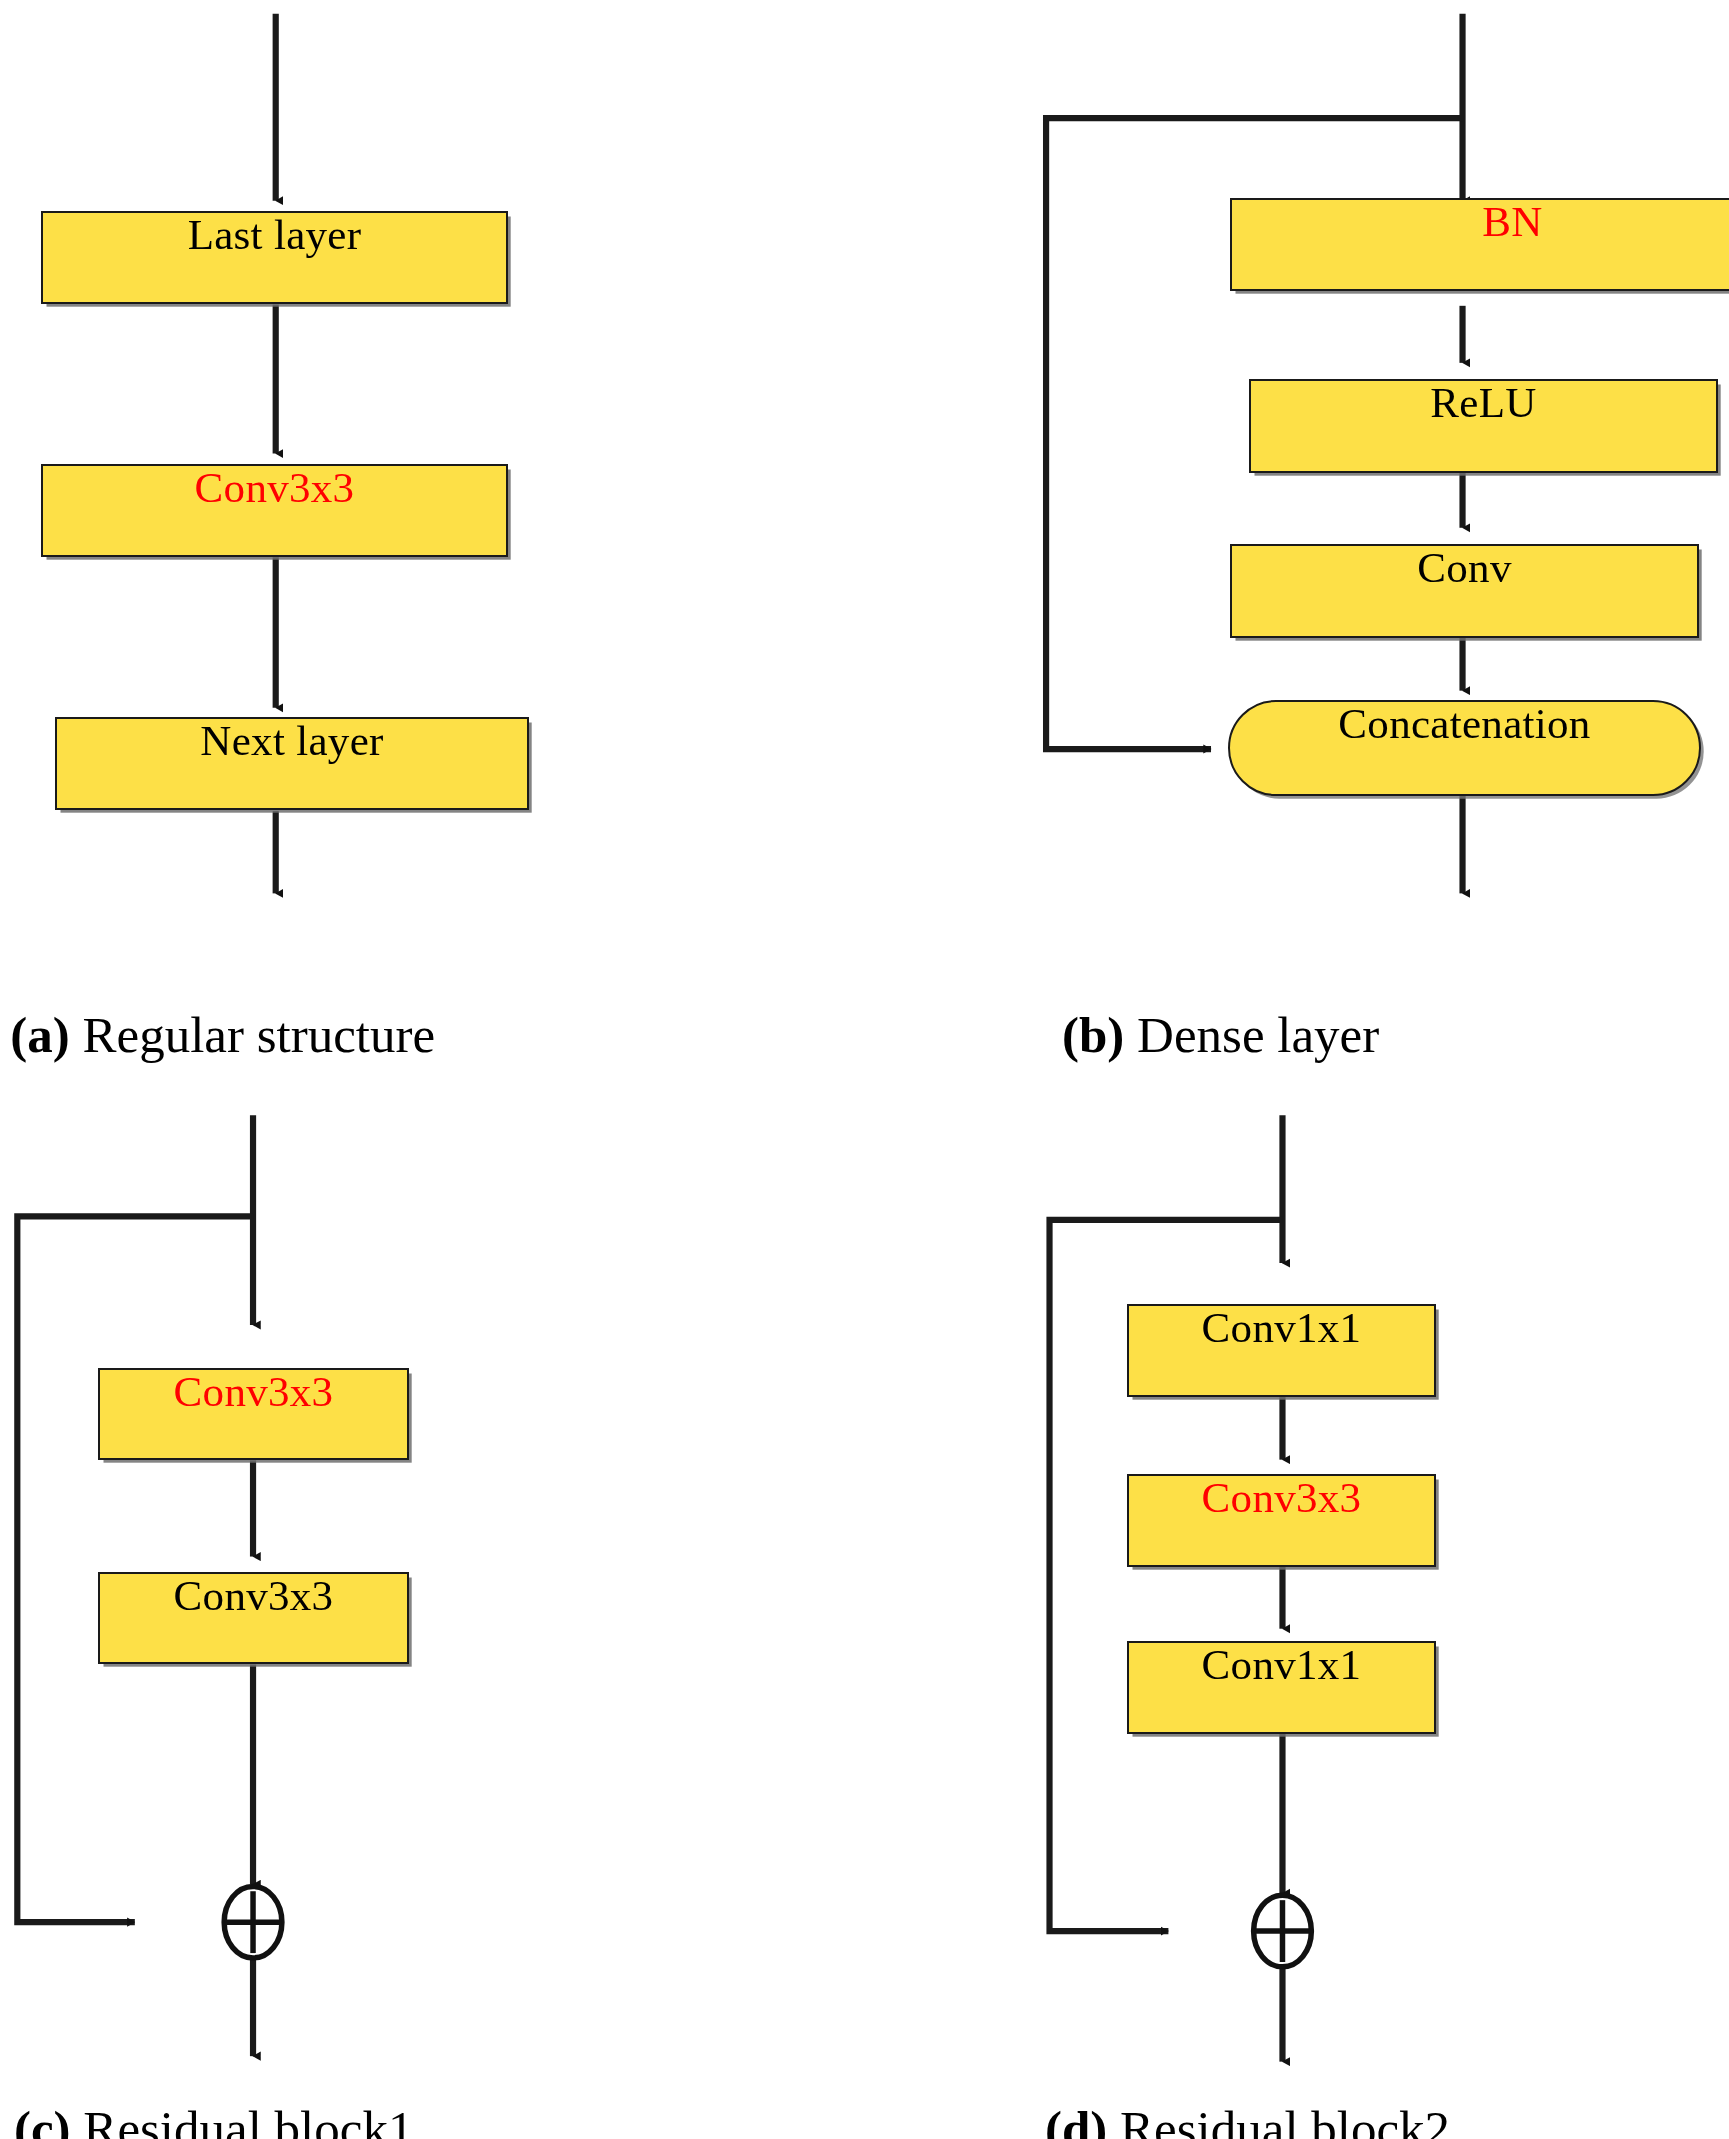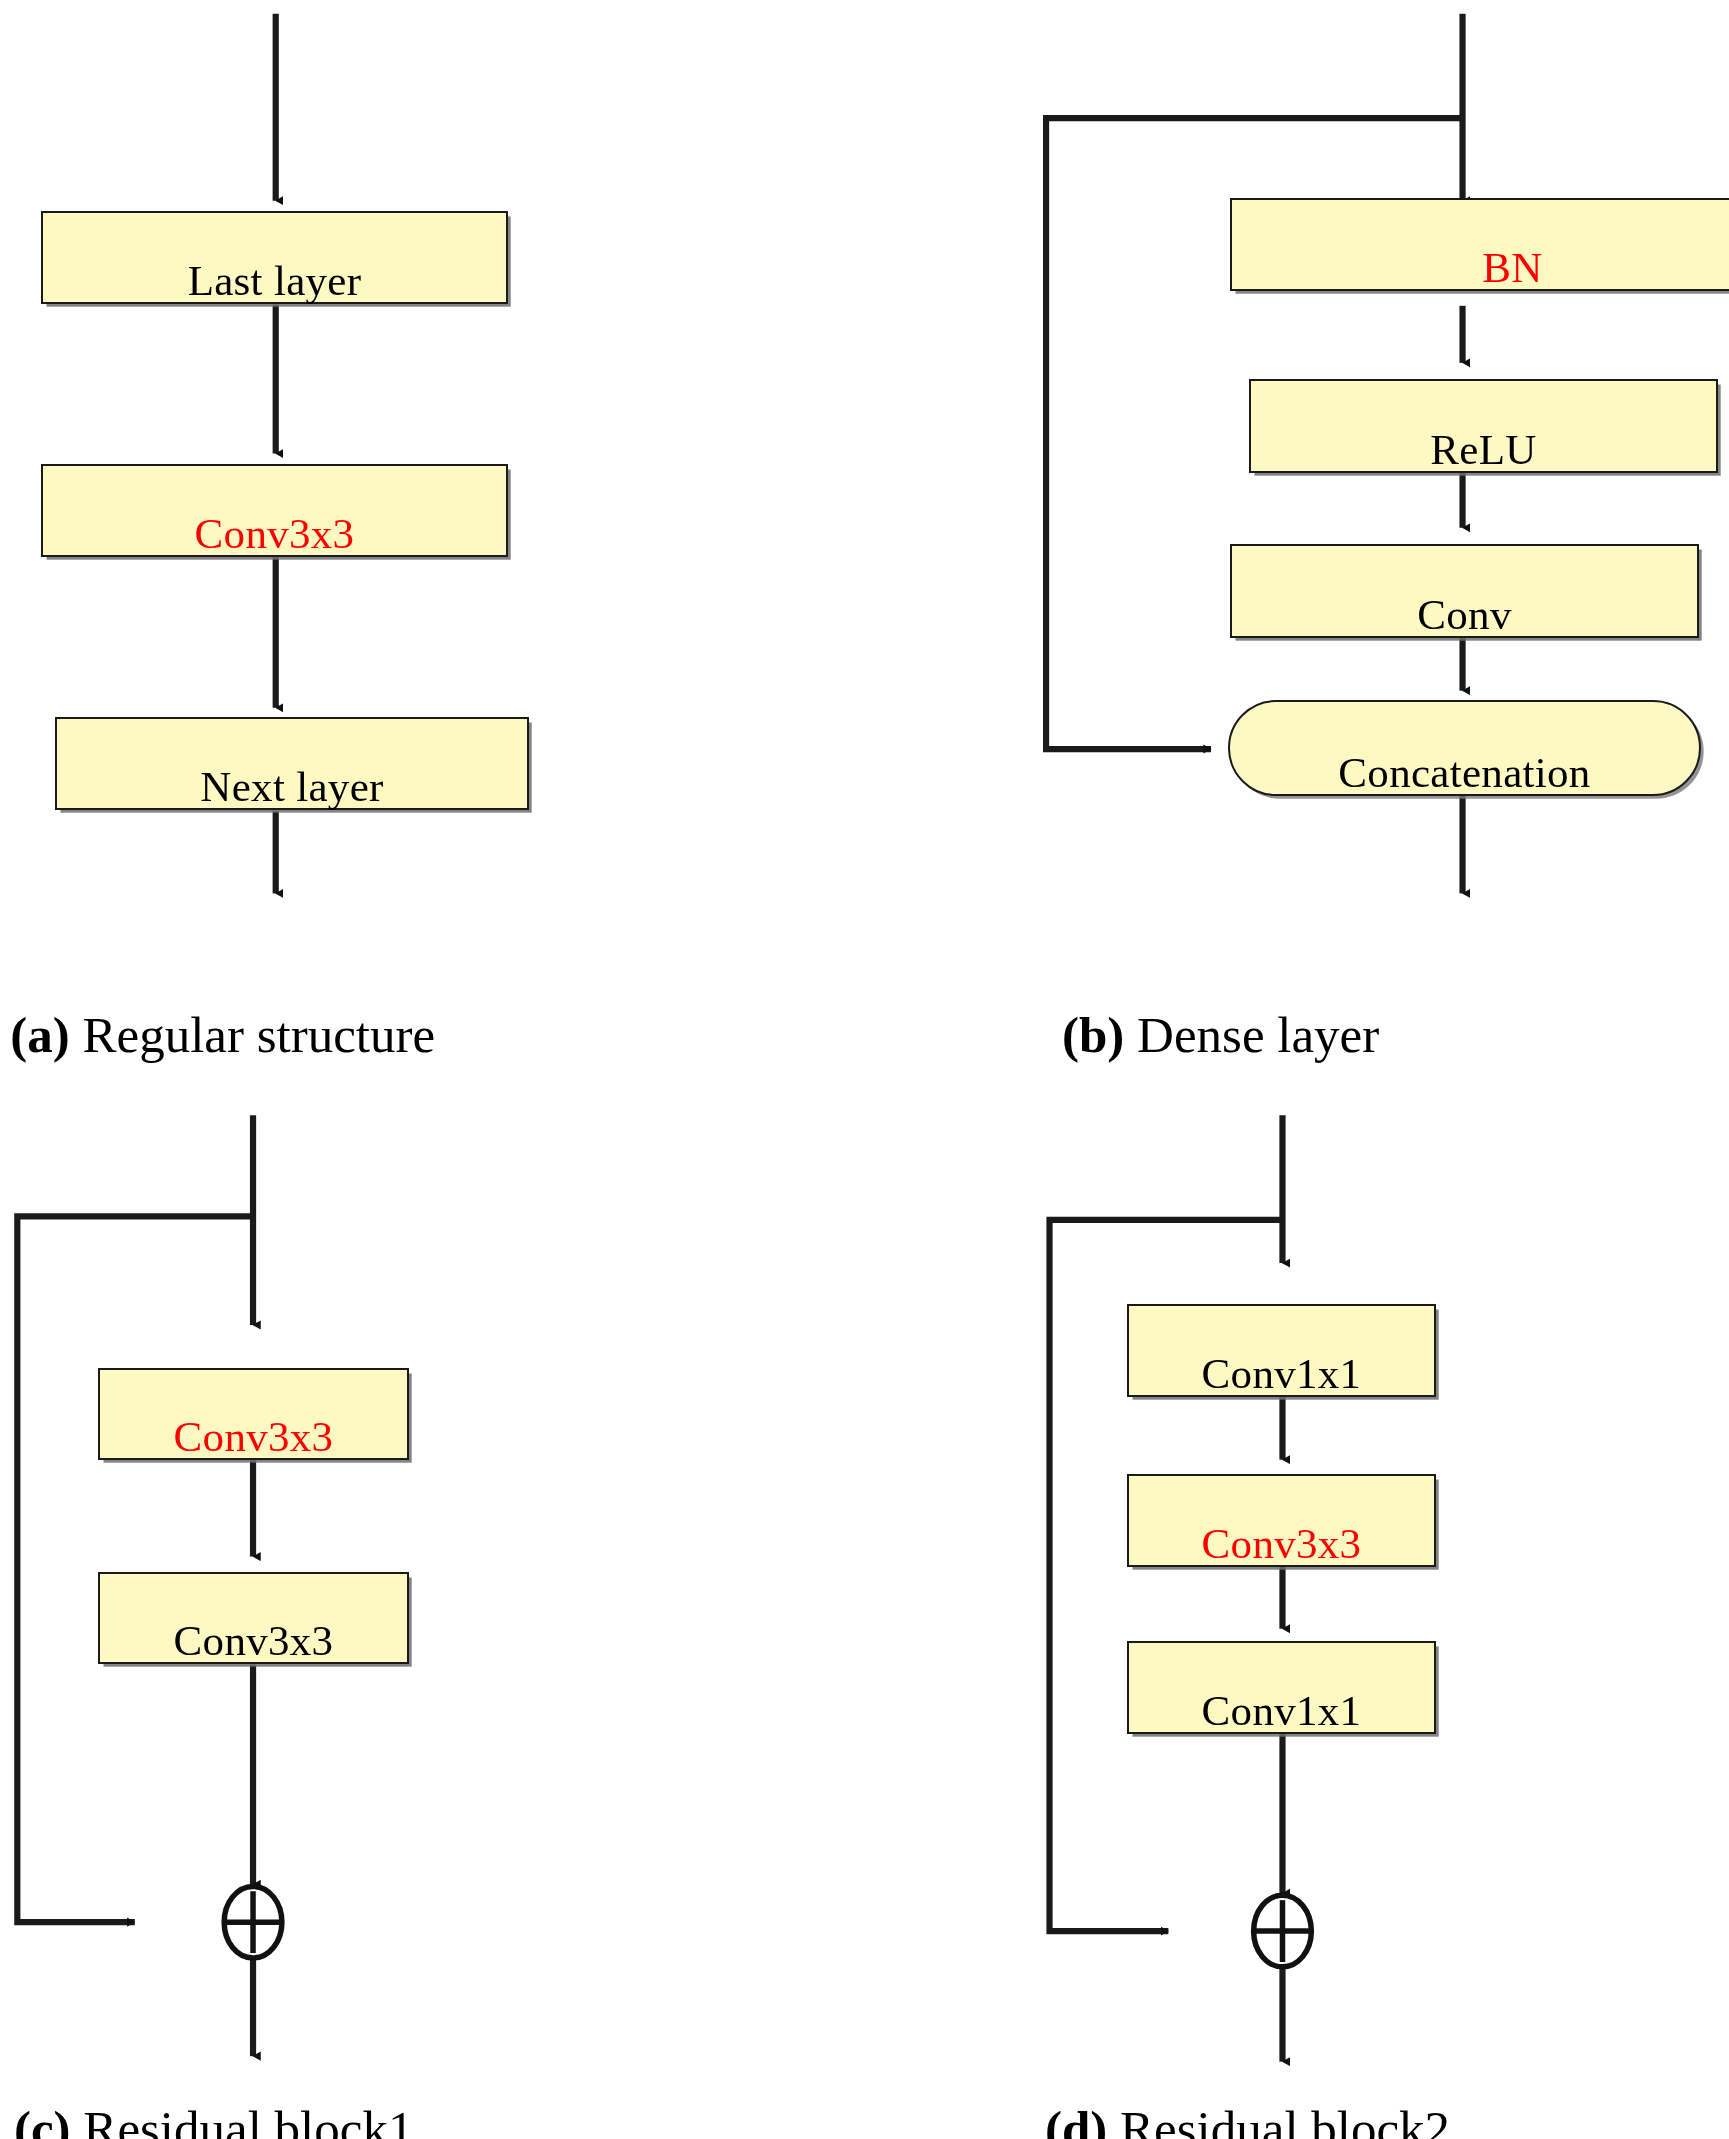--- a/index.html
+++ b/index.html
@@ -21,25 +21,25 @@
     position: absolute;
     left: 0;
     top: 0;
     width: 1730px;
     height: 2140px;
     pointer-events: none;
   }
   .node-box {
     position: absolute;
     box-sizing: border-box;
-    background: #fef9c3;
+    background: #fde047;
     border: 2.7px solid #1a1a1a;
     box-shadow: 4.1px 4.1px 0 -1.4px rgba(110,110,110,0.85);
     display: flex;
-    align-items: flex-end;
+    align-items: flex-start;
     justify-content: center;
     font-size: 43px;
     line-height: 1;
     color: #000000;
     letter-spacing: 0.3px;
     z-index: 2;
   }
   .node-box.rounded {
     border-radius: 48px / 48px;
     border-width: 2.1px;

